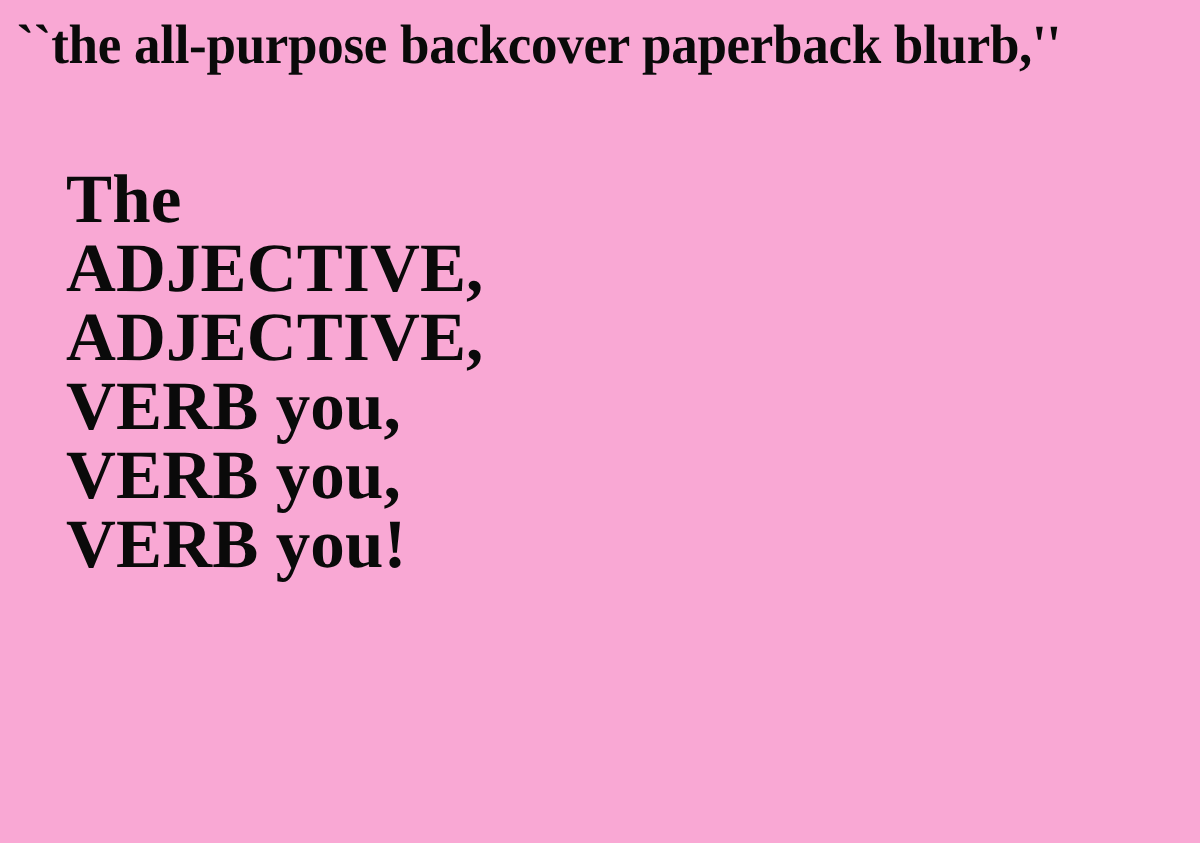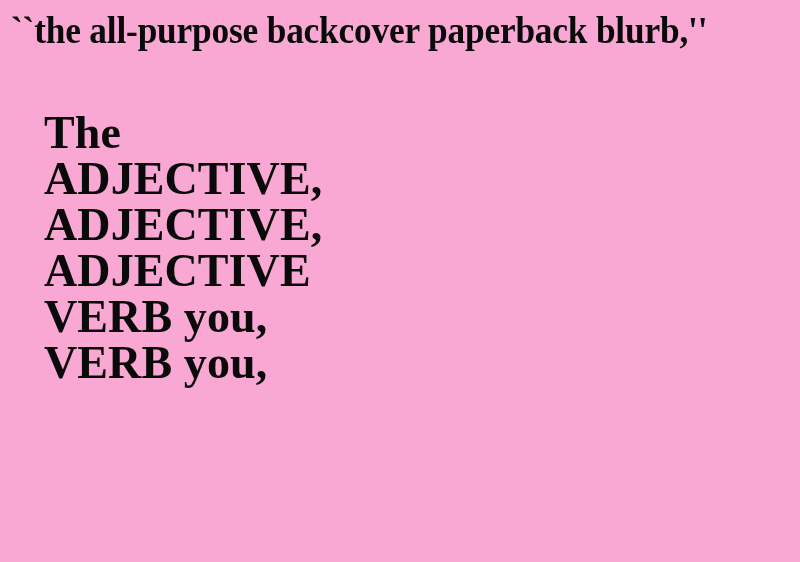--- a/index.html
+++ b/index.html
@@ -68,18 +68,18 @@
 <body>
 
 <div id="page">
 
   <div id="blurb-title">``the all-purpose backcover paperback blurb,''</div>
 
   <div id="blurb-lines">
     <div class="blurb-line">The</div>
     <div class="blurb-line">ADJECTIVE,</div>
     <div class="blurb-line">ADJECTIVE,</div>
-    <div class="blurb-line">ADJECTIVE</div>
     <div class="blurb-line">VERB you,</div>
     <div class="blurb-line">VERB you,</div>
+    <div class="blurb-line">VERB you!</div>
   </div>
 
 </div>
 
 </body></html>

